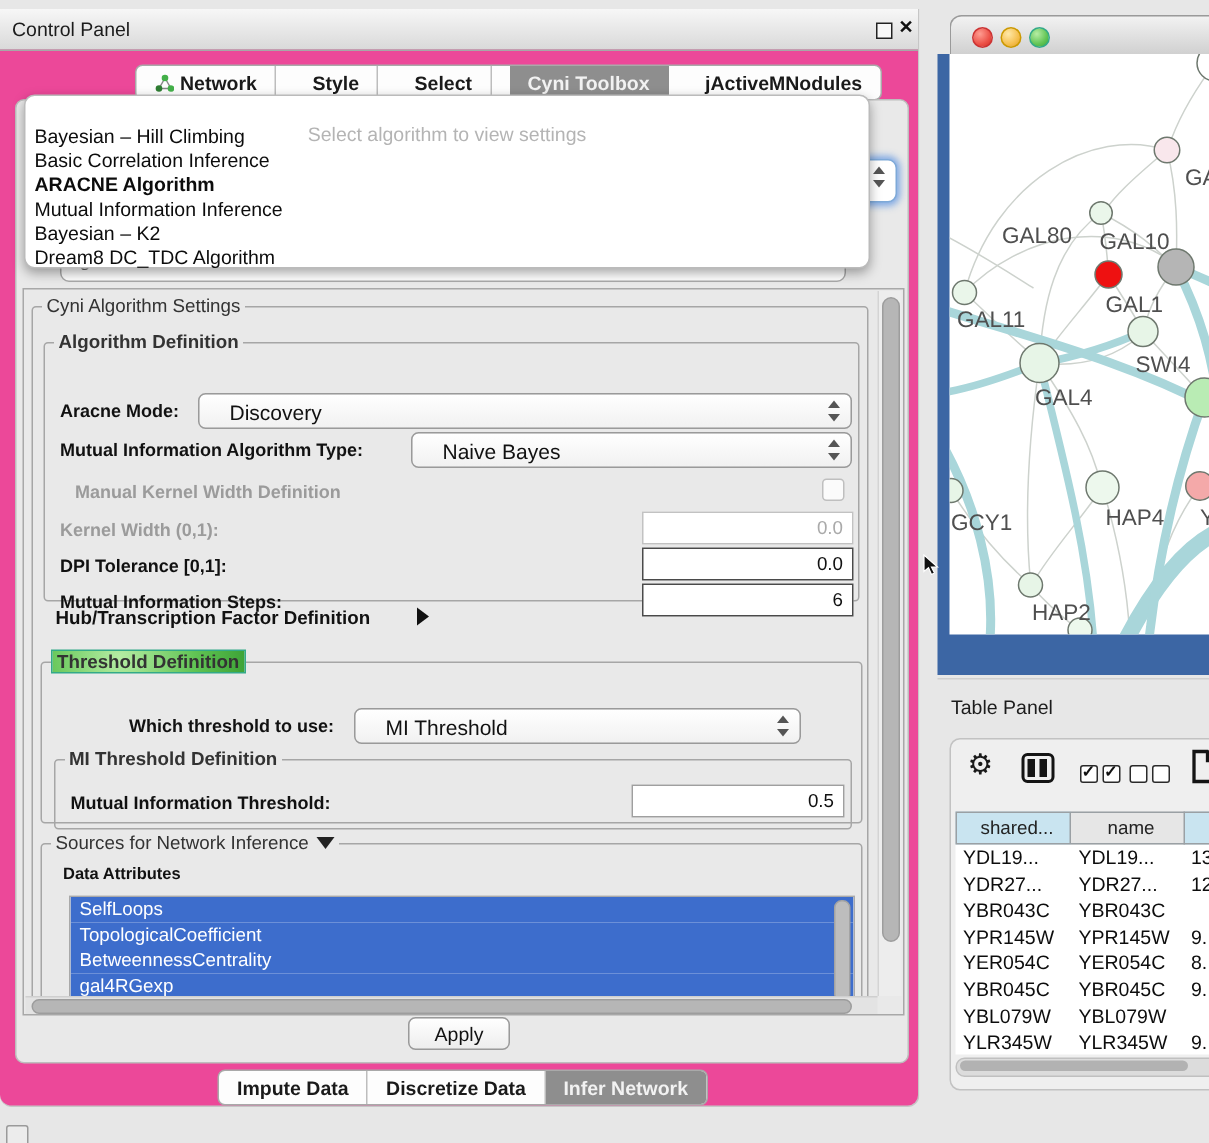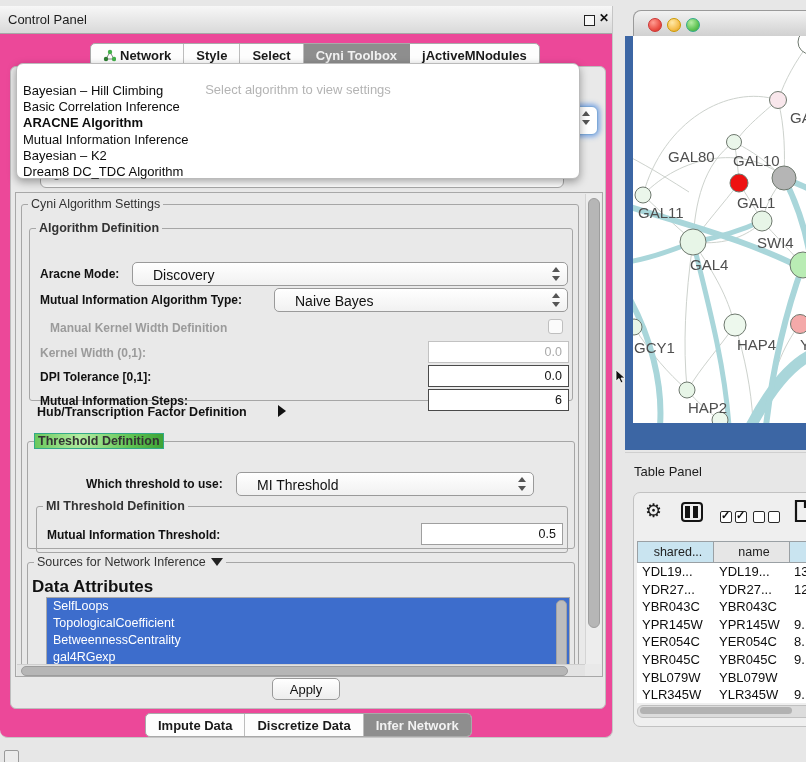--- a/index.html
+++ b/index.html
@@ -26,21 +26,21 @@
   .float-icon{left:584px;top:9px;width:9px;height:9px;border:1.5px solid #222;background:#f7f7f7;}
   .close-icon{left:599px;top:5px;font-size:12px;font-weight:bold;color:#111;}
 
   
   .seg-control{display:flex;height:22px;background:#fdfdfd;border:1px solid #a9a9a9;border-radius:5px;overflow:hidden;}
   .seg{display:flex;align-items:center;justify-content:center;gap:4px;
        font-size:13px;font-weight:600;color:#1a1a1a;padding:0 12px;
        border-right:1px solid #bdbdbd;cursor:default;}
   .seg:last-child{border-right:none;}
   .seg.active{background:#8e8e8e;color:#f2f2f2;border-right-color:#8e8e8e;}
-  #top-tabs{left:90px;top:37px;}
+  #top-tabs{left:90px;top:37px;gap:12px;}
   #bottom-tabs{left:145px;top:707px;}
 
   
   #main-panel{left:10px;top:60px;width:594px;height:641px;
     border:1px solid #bdbdbd;border-radius:6px;background:#e9e9e9;}
 
   
   #behind-combo{left:40px;top:152px;width:522px;height:28px;background:#fff;
     border:1px solid #a9a9a9;border-radius:6px;z-index:1;}
   #behind-combo span{position:absolute;left:12px;top:6px;font-size:13px;color:#666;}
@@ -269,21 +269,21 @@
           <span class="val">0.5</span>
         </div>
       </fieldset>
     </fieldset>
 
     <fieldset class="group" style="left:11px;top:362px;width:546px;height:290px;">
       <legend>
         <span>Sources for Network Inference</span>
         <span class="tri-down"></span>
       </legend>
-      <span class="lbl" style="left:4px;top:8px;font-size:17px;">Data Attributes</span>
+      <span class="lbl" style="left:14px;top:8px;font-size:11px;">Data Attributes</span>
       <div id="attr-list" style="left:18px;top:28px;width:522px;height:78px;">
         <div class="attr-item">SelfLoops</div>
           <div class="attr-item">TopologicalCoefficient</div>
           <div class="attr-item">BetweennessCentrality</div>
           <div class="attr-item">gal4RGexp</div>
           <div id="attr-vscroll"></div>
       </div>
     </fieldset>
 
     <div id="settings-hscroll">

